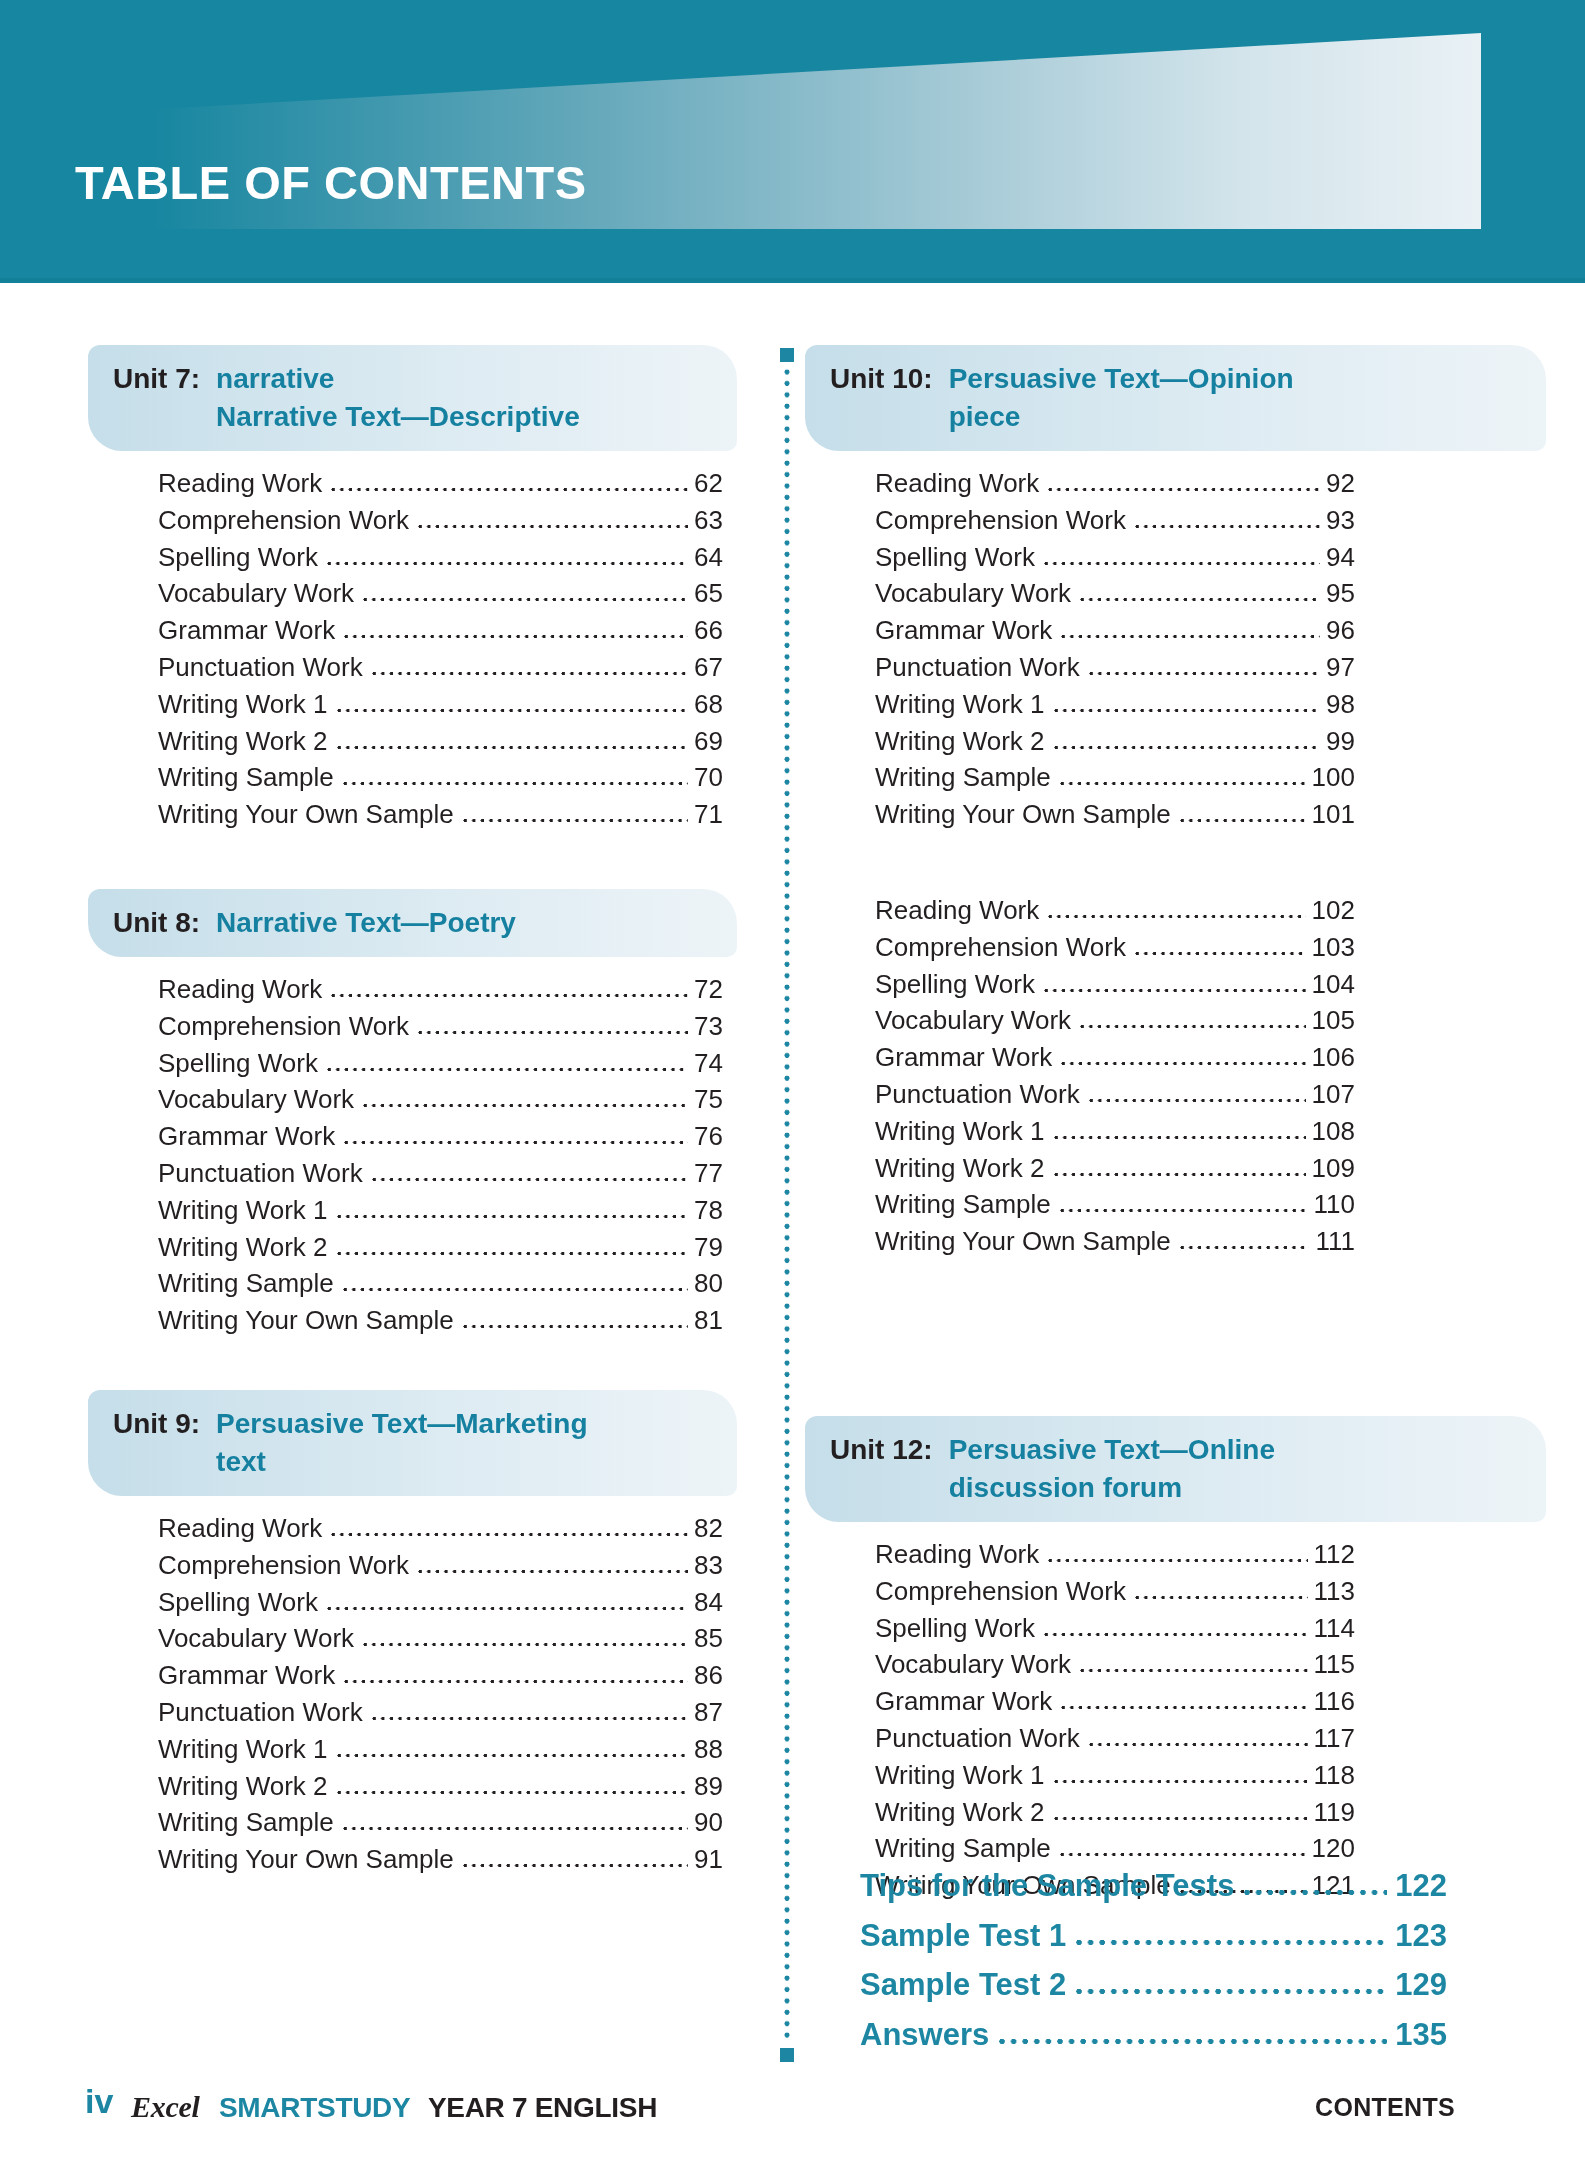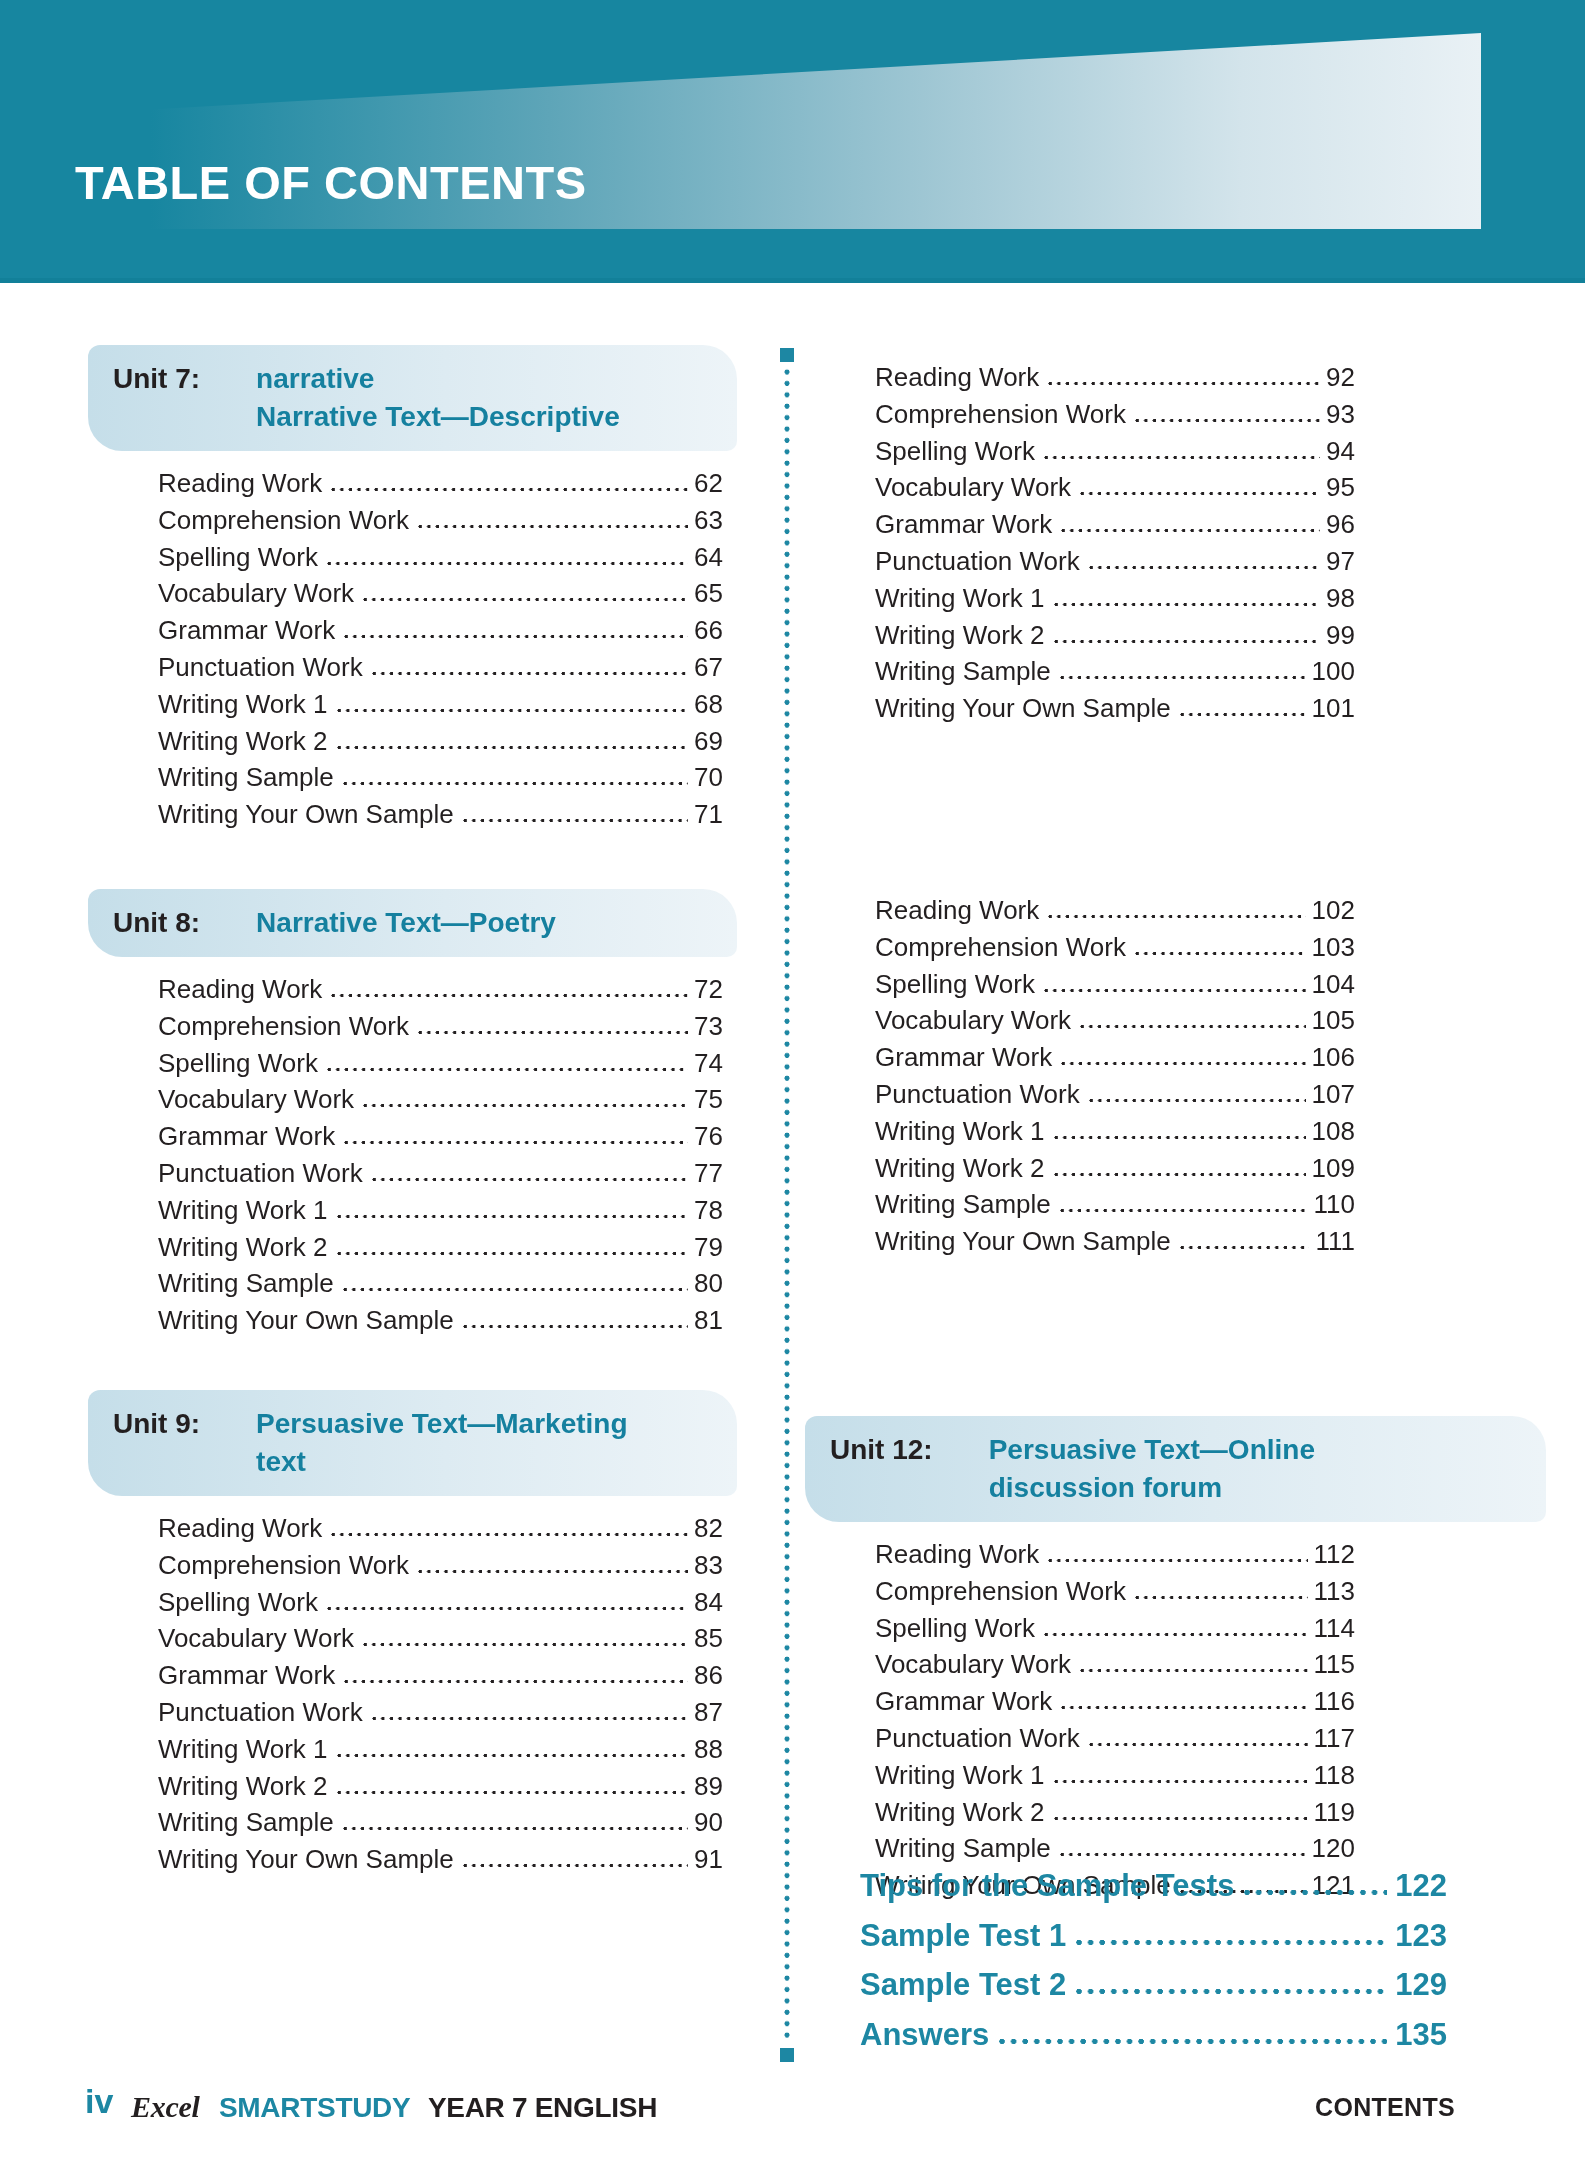--- a/index.html
+++ b/index.html
@@ -23,21 +23,21 @@
   .col-left  .unit:nth-of-type(2){top:889px;}
   .col-left  .unit:nth-of-type(3){top:1390px;}
   .col-right .unit:nth-of-type(1){top:345px;}
   .col-right .unit:nth-of-type(2){top:878px;}
   .col-right .unit:nth-of-type(3){top:1416px;}
   .extras{top:1868px;}
 
   
   .banner{display:flex;align-items:flex-start;padding:15px 18px 15px 25px;line-height:38px;
           font-size:28px;font-weight:700;border-radius:12px 34px 10px 34px;
-          background:linear-gradient(to right,#c5dee9 0%,#ddebf2 55%,#edf4f8 100%);gap:40px;}
+          background:linear-gradient(to right,#c5dee9 0%,#ddebf2 55%,#edf4f8 100%);}
   .u-label{flex:0 0 auto;margin-right:16px;color:#231f20;white-space:nowrap;}
   .u-title{display:flex;flex-direction:column;color:#15809f;}
 
   
   ul.rows{list-style:none;padding:0;}
   .col-left  .unit .rows{margin:17px 14px 0 70px;}
   .col-right .unit .rows{margin:17px 191px 0 70px;}
   .row{display:flex;align-items:baseline;height:36.8px;font-size:26px;color:#231f20;}
   .r-label{flex:0 0 auto;white-space:nowrap;}
   .leader{flex:1 1 auto;min-width:14px;height:5px;margin:0 6px 0 9px;
@@ -293,20 +293,27 @@
 </section>
 
   <div class="divider">
     <span class="cap top"></span>
     <span class="dots-line"></span>
     <span class="cap bottom"></span>
   </div>
 
   <section class="col col-right">
   <section class="unit">
+    <div class="banner">
+      <span class="u-label">Unit 10:</span>
+      <span class="u-title">
+            <div>Persuasive Text—Opinion</div>
+            <div>piece</div>
+          </span>
+    </div>
     <ul class="rows">
   <li class="row">
     <span class="r-label">Reading Work</span>
     <span class="leader"></span>
     <span class="r-page">92</span>
   </li>
 
   <li class="row">
     <span class="r-label">Comprehension Work</span>
     <span class="leader"></span>

